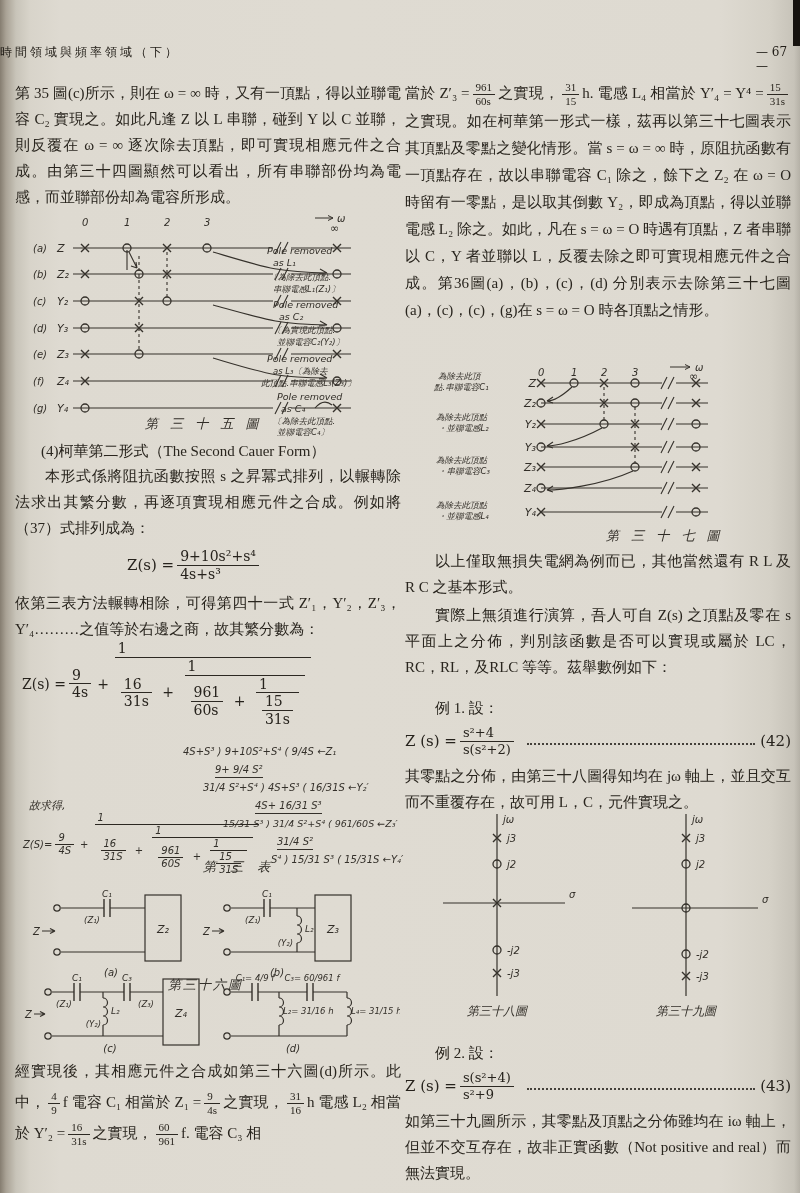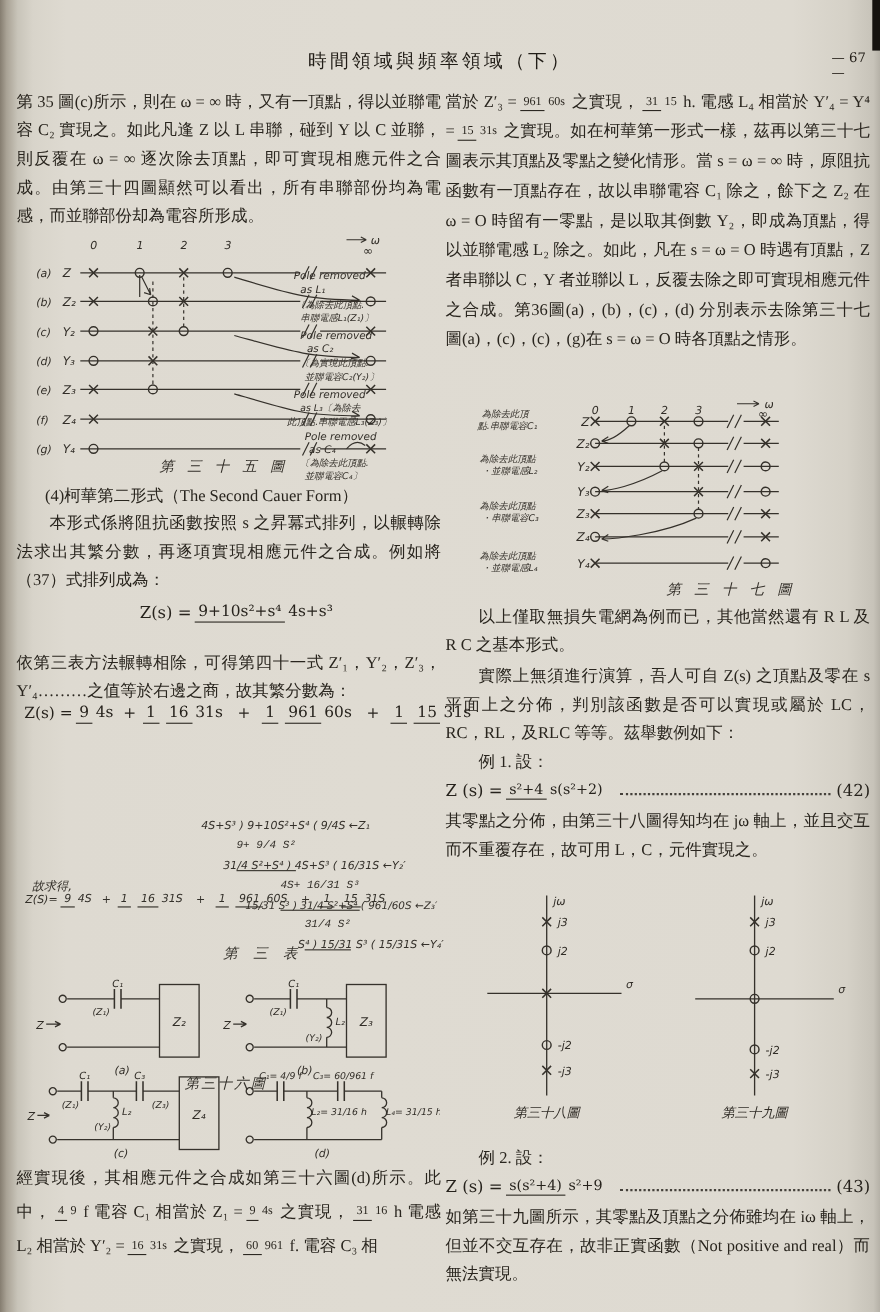--- a/index.html
+++ b/index.html
@@ -4,33 +4,33 @@
 <style>
   html,body{margin:0;padding:0;}
   body{width:800px;height:1193px;position:relative;overflow:hidden;background:#cfccc3;}
   .page{position:absolute;inset:0;color:#26221c;
     font-family:"DejaVu Serif","Liberation Serif",serif;
     background:linear-gradient(90deg,#857d70 0px,#a9a295 6px,#c8c4b9 16px,#d8d4ca 30px,#dedad1 60px,#dfdbd2 340px,#dedad1 720px,#d5d1c7 770px,#c7c3b9 794px,#b5b1a7 800px);}
   .abs{position:absolute;}
   .para{font-size:15px;line-height:26px;text-align:justify;color:#29251e;font-family:Liberation Serif, serif;}
   .ind{text-indent:2em;}
   .hand{font-family:"DejaVu Sans","Liberation Sans",sans-serif;font-style:italic;color:#33302a;}
-  .htitle{position:absolute;top:44px;left:0;right:0;text-align:center;font-size:17px;letter-spacing:3px;color:#211d17;}
+  .htitle{position:absolute;top:44px;left:0;right:0;font-size:12px;letter-spacing:3px;color:#211d17;}
   .hpage{position:absolute;top:45px;left:708px;font-size:12px;color:#211d17;margin-left:48px;}
   .corner{position:absolute;right:0;top:0;width:7px;height:46px;background:#16130f;}
-  .frac{display:inline-flex;flex-direction:row;vertical-align:middle;text-align:right;margin:0 3px;}
+  .frac{display:inline-flex;flex-direction:column;vertical-align:middle;text-align:left;margin:0 3px;}
   .frac>.num{border-bottom:1.3px solid #2c2822;padding:0 3px;line-height:1.2;}
   .frac>.den{padding:0 3px;line-height:1.2;}
   .fs11{font-size:11px;line-height:1.15;}
   .cfwrap{display:flex;align-items:center;white-space:nowrap;}
   .cfwrap .plus{margin:0 3px;}
   .eqrow{display:flex;align-items:center;font-size:15px;}
   .leader{flex:1;border-bottom:2.4px dotted #44403a;height:0;margin:0 5px 0 10px;transform:translateY(3px);}
   .t3line{position:absolute;font-size:10px;white-space:nowrap;color:#34302a;}
-  .t3line.ul{border-bottom:1px solid #34302a;padding-bottom:16px;font-family:Liberation Mono, monospace;}
+  .t3line.ul{border-bottom:1px solid #34302a;padding-bottom:2px;}
   svg text{fill:#312d27;font-family:"DejaVu Sans","Liberation Sans",sans-serif;font-style:italic;}
   .t9{font-size:9px;} .t95{font-size:9.5px;} .t10{font-size:10px;} .t11{font-size:11px;}
   .t85{font-size:8.5px;} .t12{font-size:12px;} .cap13{font-size:13px;letter-spacing:4px;}
 </style>
 </head>
 <body>
 
 <div class="page">
   <div class="corner"></div>
   <div class="htitle">時間領域與頻率領域（下）</div>
@@ -420,21 +420,21 @@
       <text class="t11" x="128" y="109" text-anchor="end">Z₃</text>
       <text class="t11" x="128" y="130" text-anchor="end">Z₄</text>
       <text class="t11" x="128" y="154" text-anchor="end">Y₄</text>
     </g>
     <text class="cap13" x="198" y="178">第 三 十 七 圖</text>
   </svg>
 
   <div class="abs" style="left:405px;top:548px;width:386px">
     <p class="para ind" style="margin:0">以上僅取無損失電網為例而已，其他當然還有 R L 及 R C 之基本形式。</p>
     <p class="para ind" style="margin:2px 0 0">實際上無須進行演算，吾人可自 Z(s) 之頂點及零在 s 平面上之分佈，判別該函數是否可以實現或屬於 LC，RC，RL，及RLC 等等。茲舉數例如下：</p>
-    <p class="para" style="margin:0 0 0;text-indent:2em">例 1. 設：</p>
+    <p class="para" style="margin:15px 0 0;text-indent:2em">例 1. 設：</p>
     <div class="eqrow" style="margin-top:4px">
       <span>Z (s) =</span>
       <span class="frac" style="font-size:13px">
         <span class="num">s²+4</span>
           <span class="den">s(s²+2)</span>
       </span>
       <span class="leader"></span>
       <span class="eqno">(42)</span>
     </div>
     <p class="para" style="margin-top:6px">其零點之分佈，由第三十八圖得知均在 jω 軸上，並且交互而不重覆存在，故可用 L，C，元件實現之。</p>

